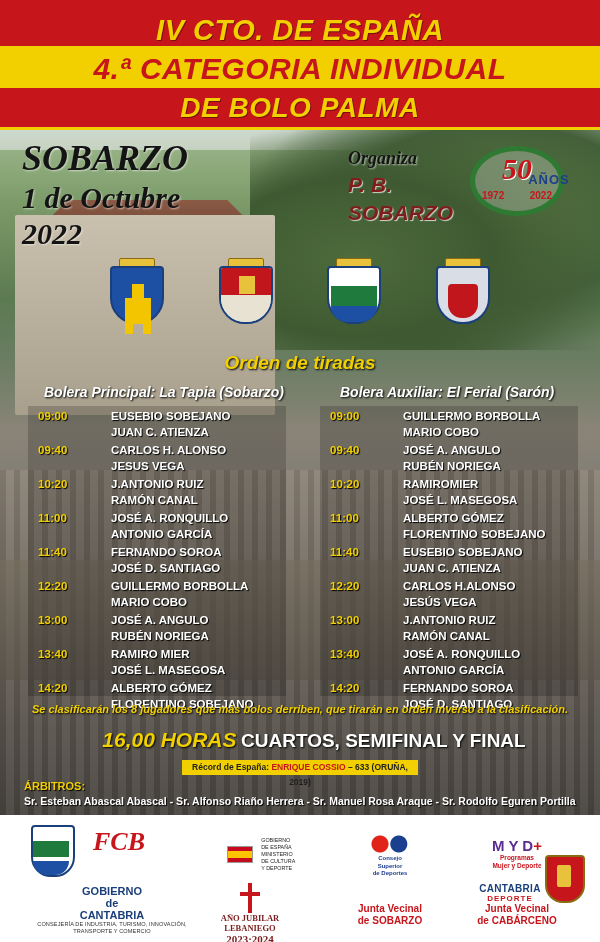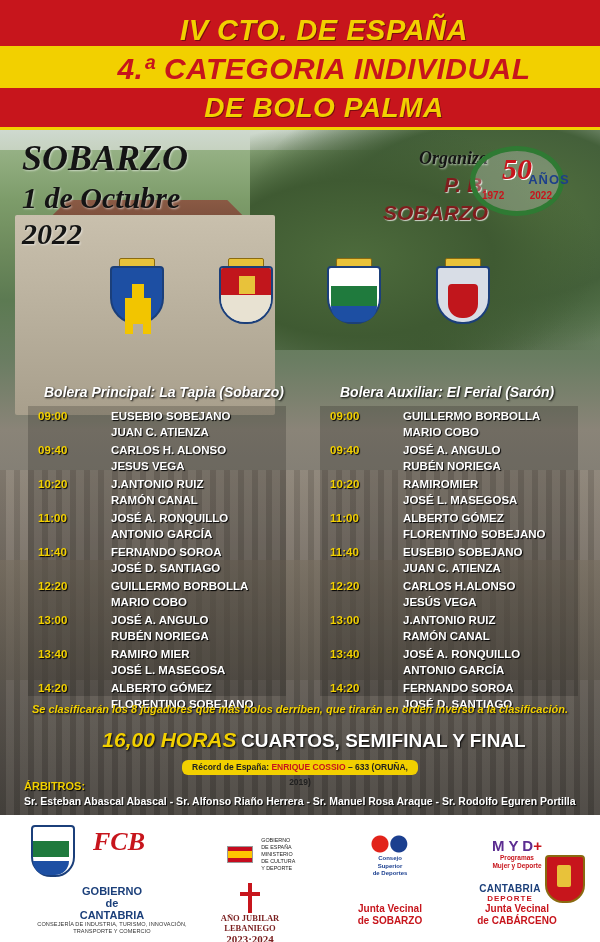--- a/index.html
+++ b/index.html
@@ -59,21 +59,20 @@
   .photo-lane {
     position:absolute; left:0; top:560px; width:600px; height:120px;
     background: linear-gradient(to bottom, rgba(120,110,95,0.6), rgba(90,84,74,0.6));
   }
 
   
   .hdr {
     position:absolute; left:0; top:0; width:600px; height:130px;
     background:#c7151c;
     border-bottom: 3px solid #f2d000;
-    padding-left: 24px;
   }
   .hdr-yellow-band {
     position:absolute; left:0; top:46px; width:600px; height:42px;
     background:#f2d000;
   }
   .hdr-line1, .hdr-line2, .hdr-line3 {
     position:absolute; width:600px; text-align:center;
     font-family:"Liberation Sans", sans-serif;
     font-weight:bold; font-style:italic;
     letter-spacing:0.5px;
@@ -106,21 +105,21 @@
     text-shadow: 1px 1px 2px rgba(255,255,255,0.55);
   }
   .place-year {
     font-family:"Liberation Serif", serif;
     font-weight:bold; font-style:italic;
     font-size:30px; color:#141414; line-height:1.2;
     text-shadow: 1px 1px 2px rgba(255,255,255,0.55);
   }
 
   
-  .org-block { position:absolute; left:348px; top:148px; width:140px; text-align:right; }
+  .org-block { position:absolute; left:348px; top:148px; width:140px; text-align:left; }
   .org-label {
     font-family:"Liberation Serif", serif; font-weight:bold; font-style:italic;
     font-size:18px; color:#141414;
     text-shadow: 1px 1px 2px rgba(255,255,255,0.6);
   }
   .org-name {
     font-family:"Liberation Sans", sans-serif; font-weight:bold; font-style:italic;
     font-size:21px; color:#7f1d1d; line-height:1.15; margin-top:4px;
     text-shadow: 1px 1px 1px rgba(255,255,255,0.75);
   }
@@ -238,21 +237,21 @@
   .finals .h {
     font-family:"Liberation Sans", sans-serif; font-weight:bold; font-style:italic;
     font-size:21px; color:#f2d000; text-shadow:1px 1px 2px #000;
   }
   .finals .t {
     font-family:"Liberation Sans", sans-serif; font-weight:bold;
     font-size:19px; color:#ffffff; text-shadow:1px 1px 2px #000;
   }
   .record {
     position:absolute; left:182px; top:760px; width:236px; height:15px;
-    background:#f2d000; border-radius:6px;
+    background:#f2d000; border-radius:0;
     text-align:center; line-height:15px;
     font-family:"Liberation Sans", sans-serif; font-weight:bold;
     font-size:8.5px; color:#1f1f1f;
   }
   .record .red { color:#c7151c; }
 
   
   .arb-label {
     position:absolute; left:24px; top:780px;
     font-family:"Liberation Sans", sans-serif; font-weight:bold;
@@ -378,20 +377,21 @@
       </div>
     </div>
     <div class="shield sh-pb">
       <div class="crown"></div>
       <div class="body">
           <div class="inner"></div>
         </div>
     </div>
   </div>
 
+  <div class="orden-title">Orden de tiradas</div>
 
   <div class="bolera-head left">Bolera Principal: La Tapia (Sobarzo)</div>
   <div class="bolera-head right">Bolera Auxiliar: El Ferial (Sarón)</div>
 
   <div class="list-panel left"></div>
   <div class="list-panel right"></div>
 
   <div class="rows left">
     <div class="grp">
       <span class="time">09:00</span>

